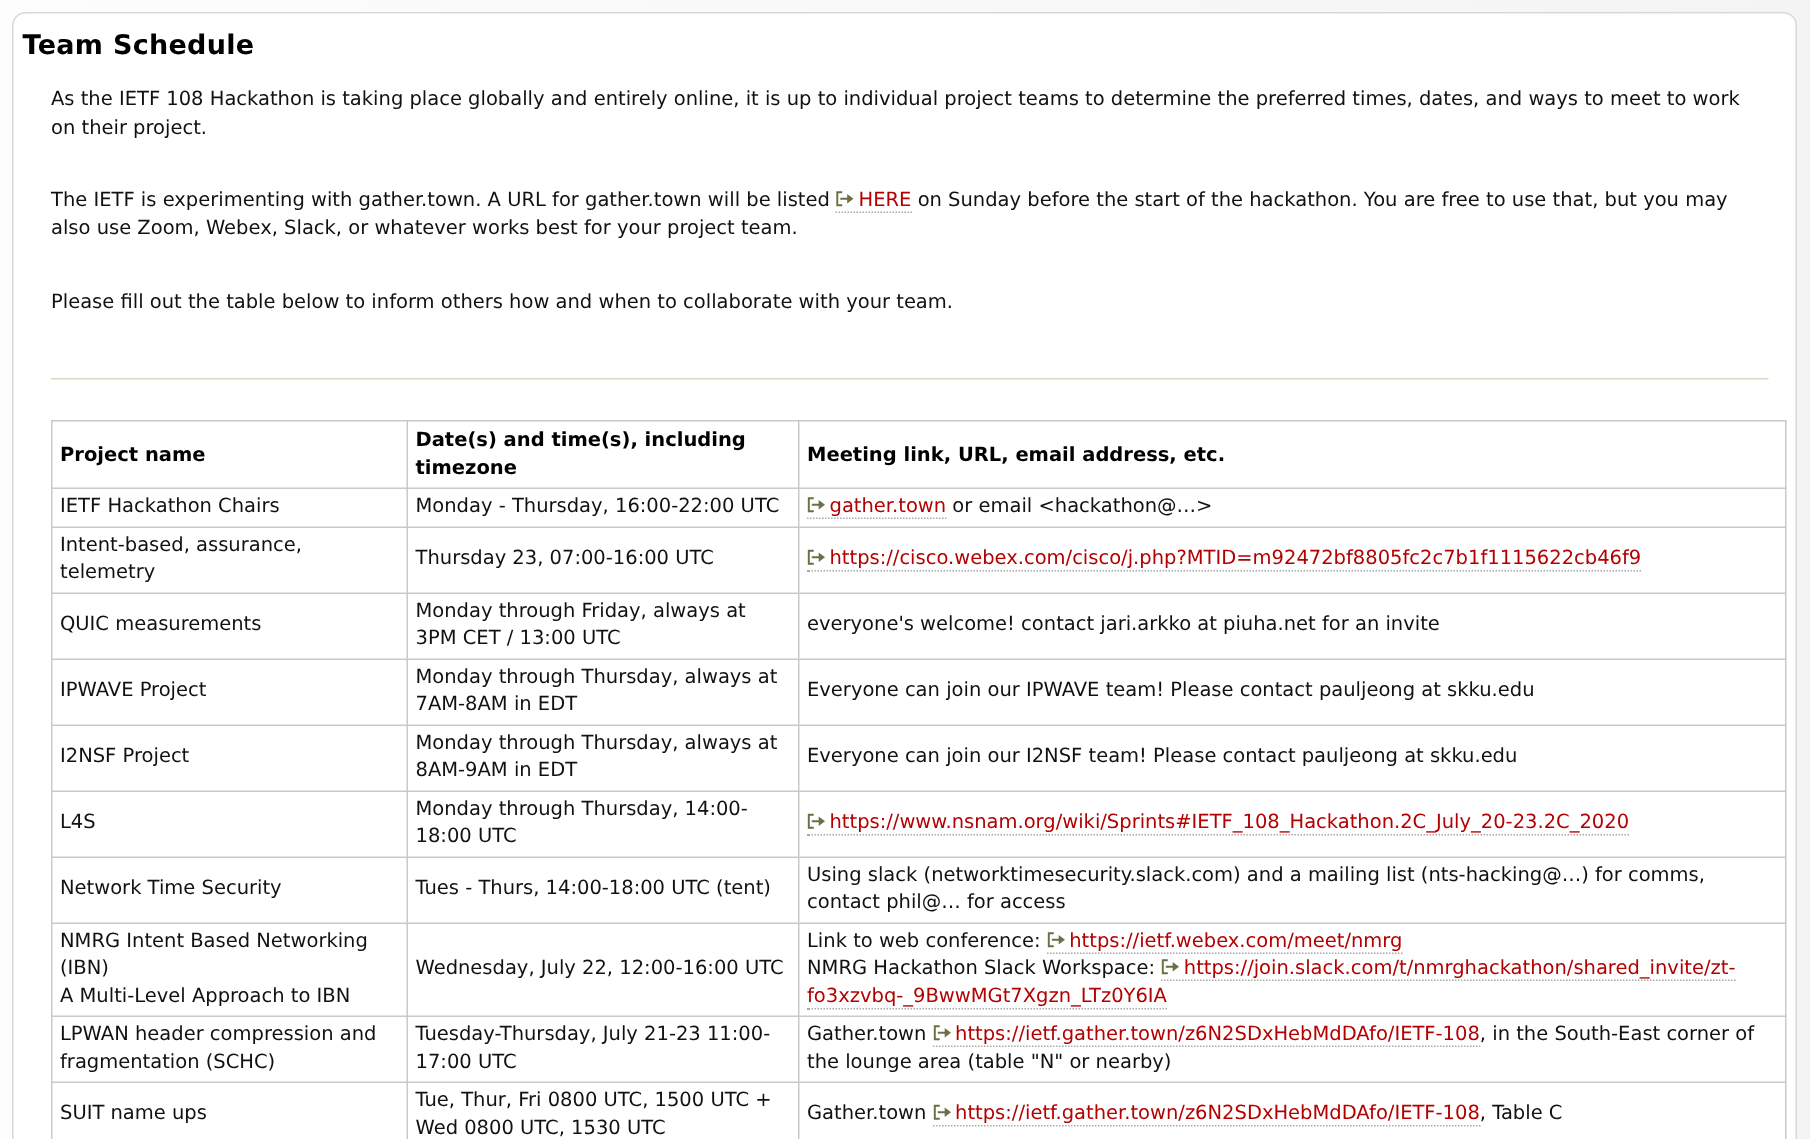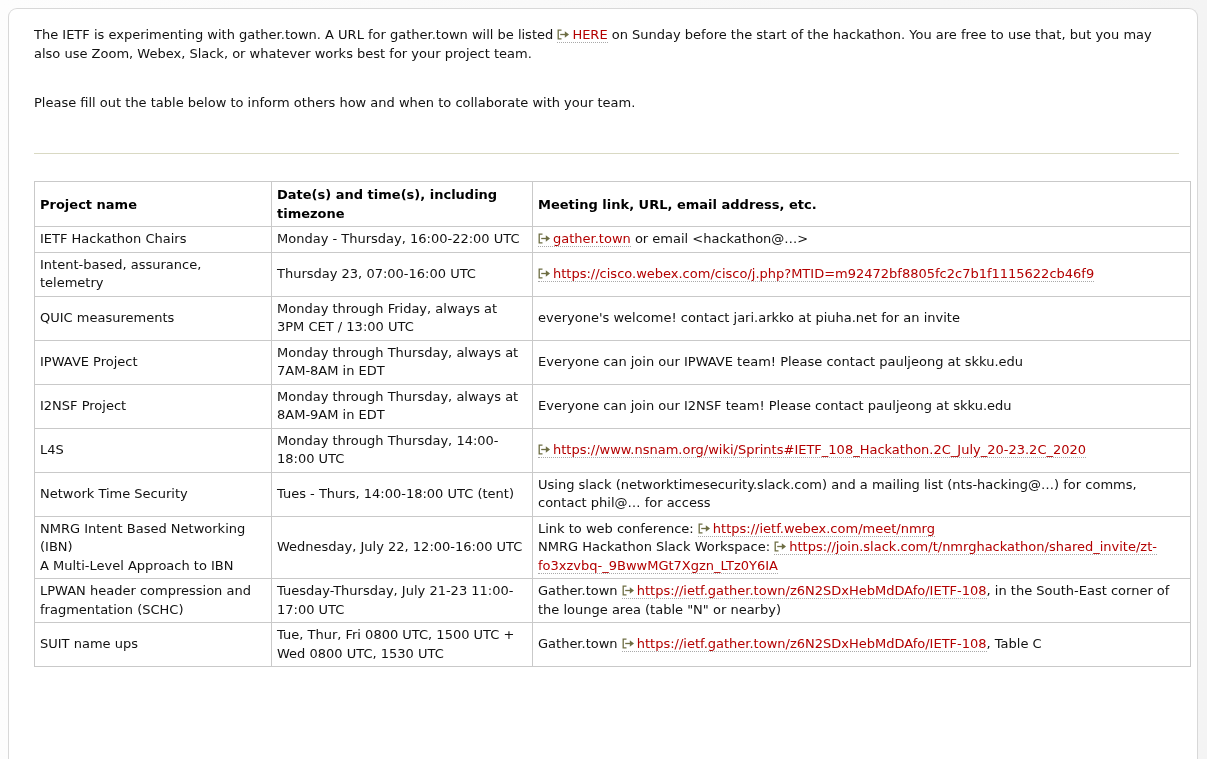--- a/index.html
+++ b/index.html
@@ -54,22 +54,24 @@
   table.schedule th {
     text-align: left; font-weight: bold; color: #000;
     line-height: 19px;
   }
   td.align-center { text-align: left; }
 </style>
 </head>
 <body>
 
 <div class="page">
+  <h1 class="page-title">Team Schedule</h1>
   <div class="content">
     <div id="intro">
+        <p class="p1"><span>As the IETF 108 Hackathon is taking place globally and entirely online, it is up to individual project teams to determine the preferred times, dates, and ways to meet to work on their project.</span></p>
         <p class="p2"><span>The IETF is experimenting with gather.town. A URL for gather.town will be listed </span><a class="ext-link" href="#"><svg width="13" height="11" viewBox="0 0 13 11" class="ext-icon">
               <path d="M4.5 1.2 H1.2 V9.8 H4.5" fill="none" stroke="#6e6e44" stroke-width="1.3"></path>
               <path d="M3.2 5.5 H8.6" fill="none" stroke="#6e6e44" stroke-width="1.3"></path>
               <path d="M7.8 2.3 L12 5.5 L7.8 8.7 Z" fill="#6e6e44"></path>
             </svg><span class="lnk-txt">HERE</span></a><span> on Sunday before the start of the hackathon. You are free to use that, but you may also use Zoom, Webex, Slack, or whatever works best for your project team.</span></p>
         <p class="p3"><span>Please fill out the table below to inform others how and when to collaborate with your team.</span></p>
       </div>
     <hr class="divider">
     <table class="schedule">
       <colgroup>

